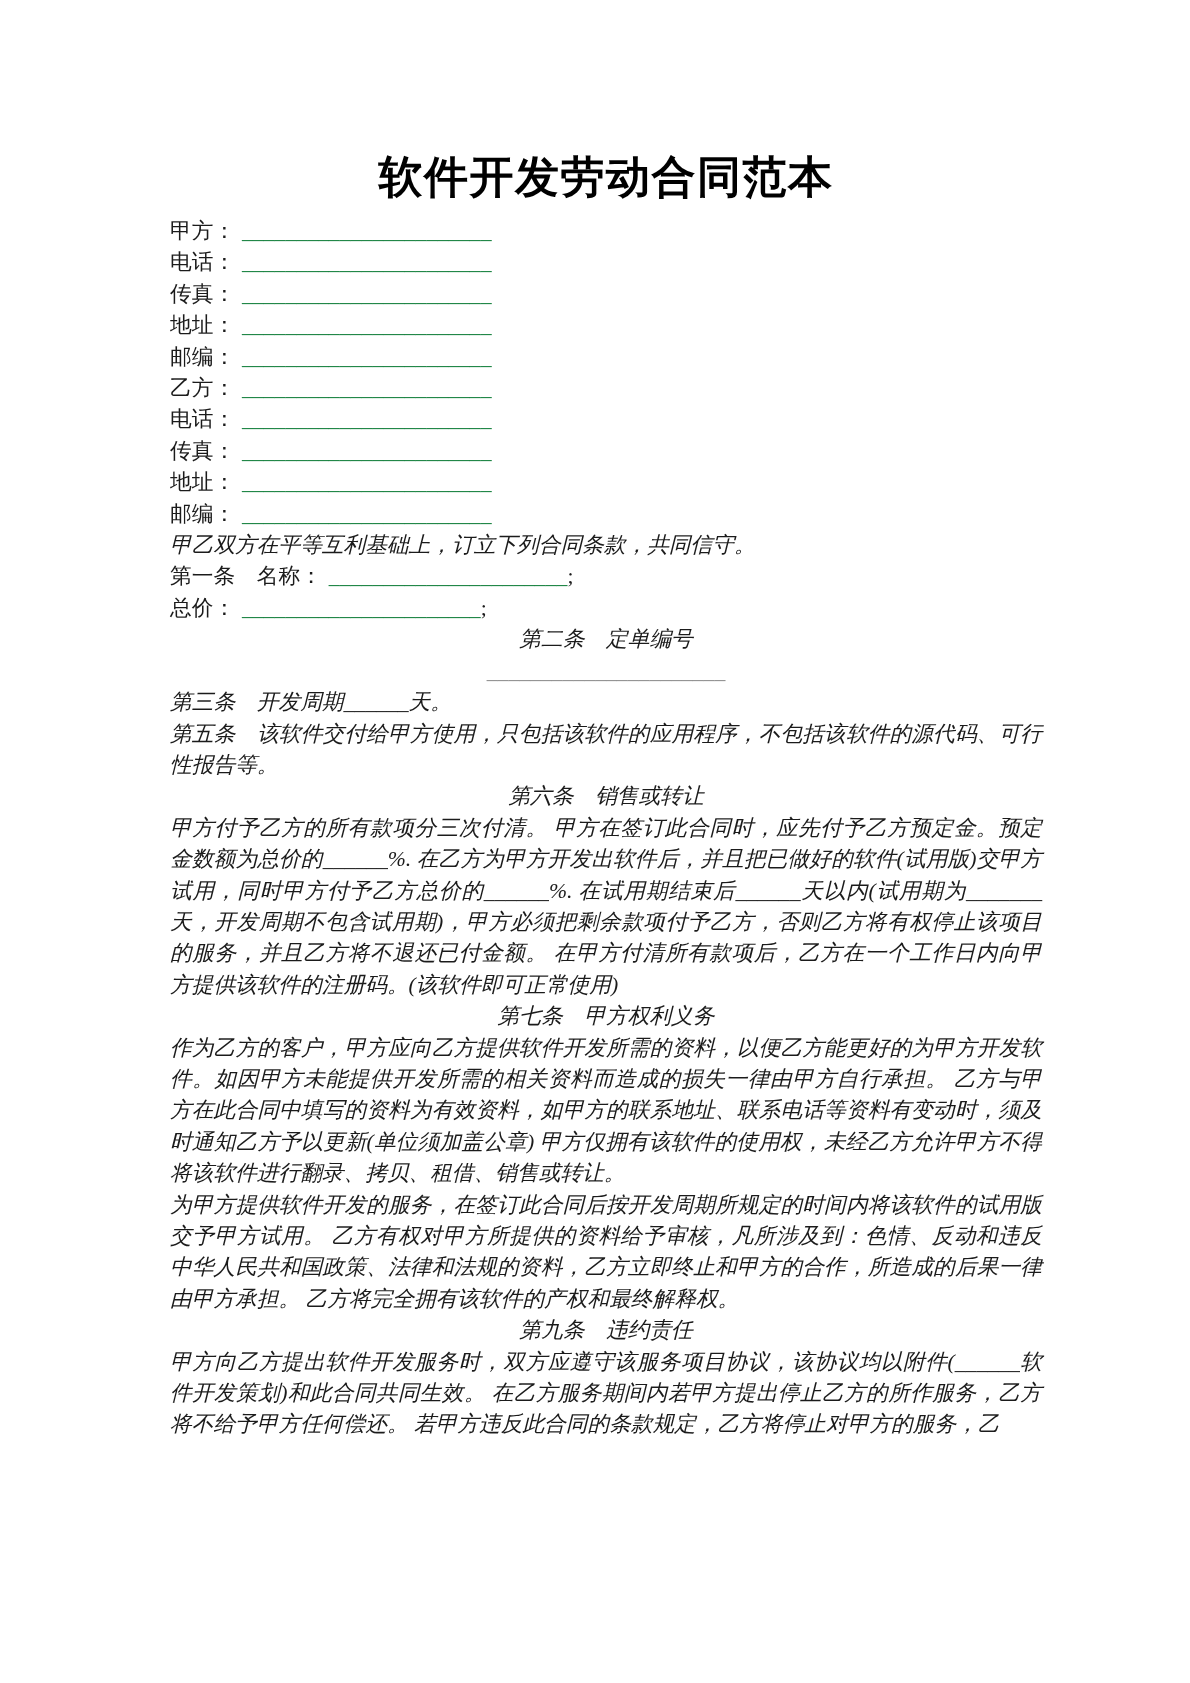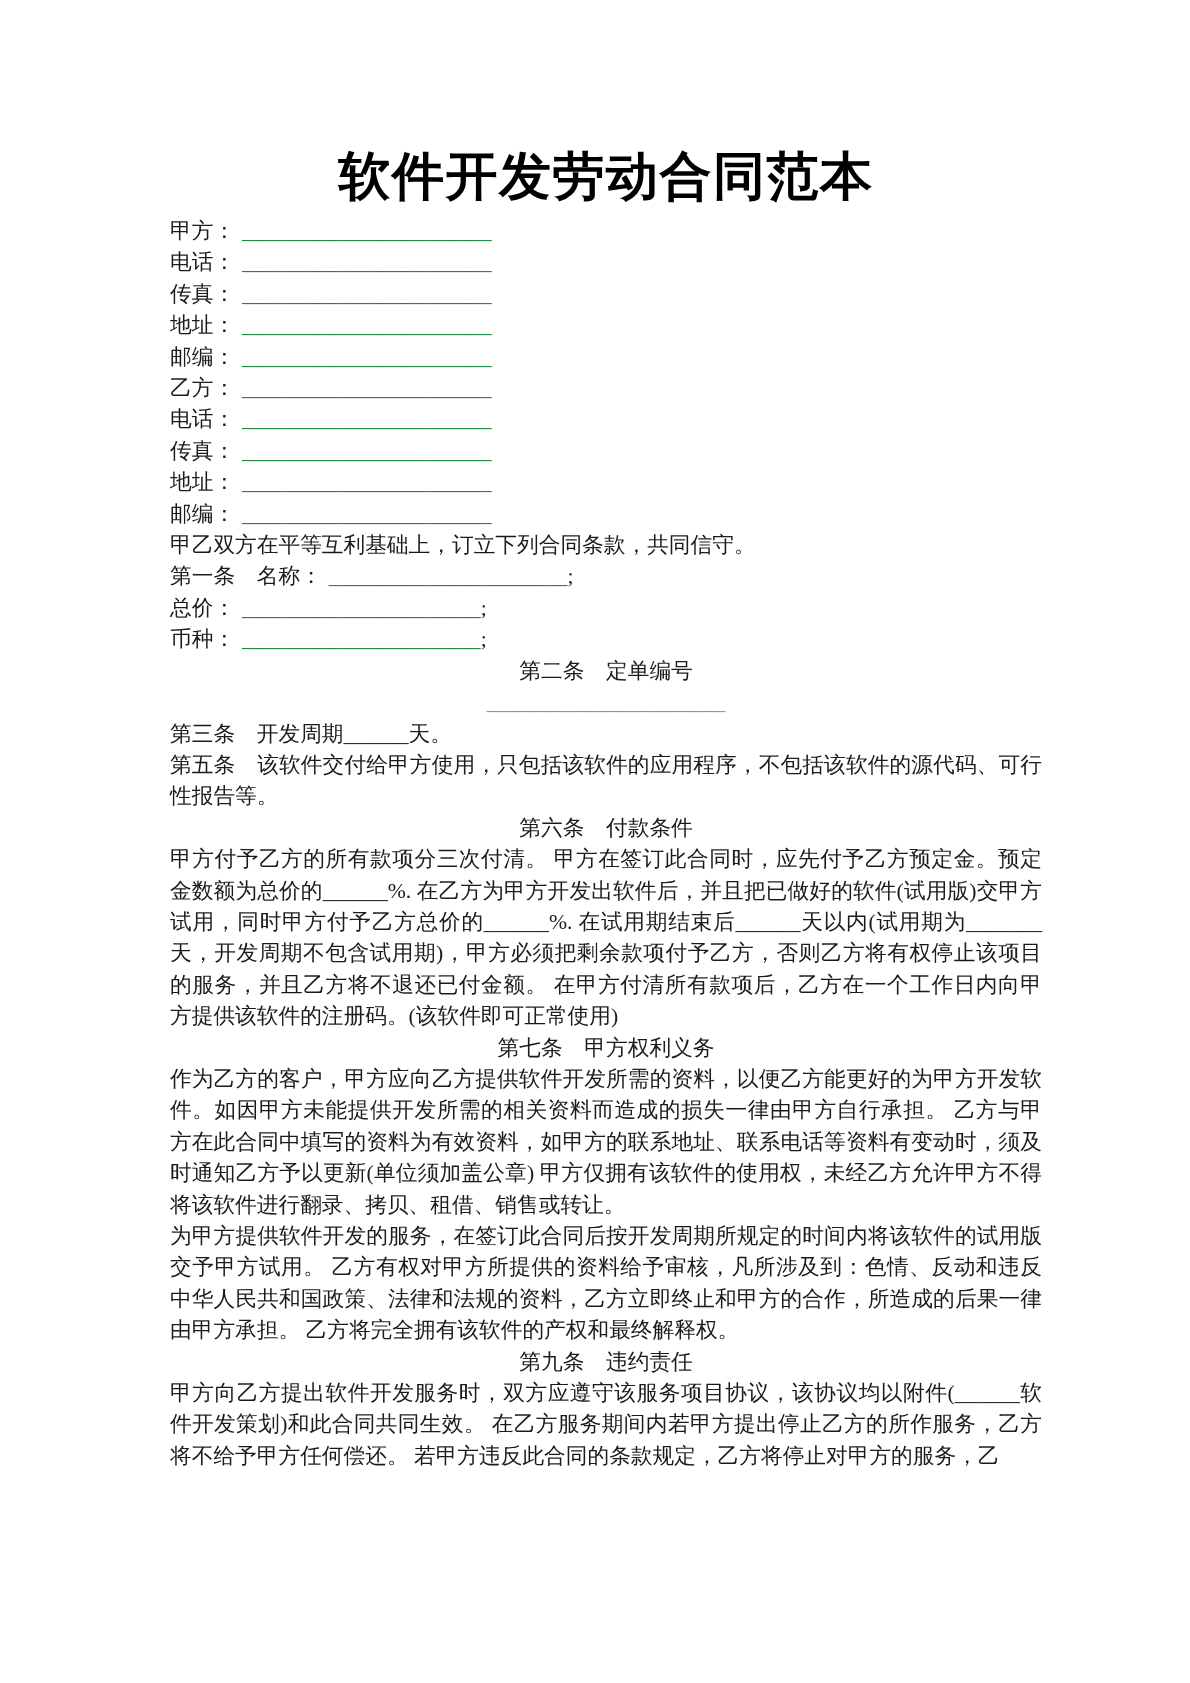--- a/index.html
+++ b/index.html
@@ -14,35 +14,35 @@
     font-family: "Liberation Serif", "DejaVu Serif", serif;
     color: #1b1b1b;
     font-size: 21.7px;
     line-height: 31.4px;
     overflow: hidden;
   }
   .doc-title {
     margin: 0 0 11px 0;
     font-family: "Liberation Sans", "DejaVu Sans", sans-serif;
     font-weight: 900;
-    font-size: 52px;
+    font-size: 44px;
     line-height: 57px;
     letter-spacing: 1.5px;
     text-align: center;
     color: #000000;
   }
   .field-row { white-space: nowrap; }
   .blank {
     color: #15803d;
     letter-spacing: 0;
     margin-left: 7px;
   }
   .blank-solo { color: #8f8f8f; margin-left: 0; }
   .suffix { color: #1b1b1b; }
-  p { margin: 0; padding: 0; }
+  p { margin: 0; padding: 0; font-style: italic; }
   p.para { text-align: justify; }
   p.heading { text-align: center; }
 </style>
 </head>
 <body>
 
 <div class="page">
 
   <h1 class="doc-title">软件开发劳动合同范本</h1>
 
@@ -78,31 +78,28 @@
   </div>
 
   <p class="para">甲乙双方在平等互利基础上，订立下列合同条款，共同信守。</p>
 
   <div class="field-row">
     <span>第一条　名称：</span><span class="blank">______________________</span><span class="suffix">;</span>
   </div>
   <div class="field-row">
     <span>总价：</span><span class="blank">______________________</span><span class="suffix">;</span>
   </div>
-  <div class="field-row">
-    <span>币种：</span><span class="blank">______________________</span><span class="suffix">;</span>
-  </div>
 
   <p class="heading">第二条　定单编号</p>
   <p class="heading"><span class="blank blank-solo">______________________</span></p>
 
   <p class="para">第三条　开发周期______天。</p>
   <p class="para">第五条　该软件交付给甲方使用，只包括该软件的应用程序，不包括该软件的源代码、可行性报告等。</p>
 
-  <p class="heading">第六条　付款条件</p>
+  <p class="heading">第六条　销售或转让</p>
   <p class="para">甲方付予乙方的所有款项分三次付清。 甲方在签订此合同时，应先付予乙方预定金。预定金数额为总价的______%. 在乙方为甲方开发出软件后，并且把已做好的软件(试用版)交甲方试用，同时甲方付予乙方总价的______%. 在试用期结束后______天以内(试用期为_______天，开发周期不包含试用期)，甲方必须把剩余款项付予乙方，否则乙方将有权停止该项目的服务，并且乙方将不退还已付金额。 在甲方付清所有款项后，乙方在一个工作日内向甲方提供该软件的注册码。(该软件即可正常使用)</p>
 
   <p class="heading">第七条　甲方权利义务</p>
   <p class="para">作为乙方的客户，甲方应向乙方提供软件开发所需的资料，以便乙方能更好的为甲方开发软件。如因甲方未能提供开发所需的相关资料而造成的损失一律由甲方自行承担。 乙方与甲方在此合同中填写的资料为有效资料，如甲方的联系地址、联系电话等资料有变动时，须及时通知乙方予以更新(单位须加盖公章) 甲方仅拥有该软件的使用权，未经乙方允许甲方不得将该软件进行翻录、拷贝、租借、销售或转让。</p>
 
   <p class="para">为甲方提供软件开发的服务，在签订此合同后按开发周期所规定的时间内将该软件的试用版交予甲方试用。 乙方有权对甲方所提供的资料给予审核，凡所涉及到：色情、反动和违反中华人民共和国政策、法律和法规的资料，乙方立即终止和甲方的合作，所造成的后果一律由甲方承担。 乙方将完全拥有该软件的产权和最终解释权。</p>
 
   <p class="heading">第九条　违约责任</p>
   <p class="para">甲方向乙方提出软件开发服务时，双方应遵守该服务项目协议，该协议均以附件(______软件开发策划)和此合同共同生效。 在乙方服务期间内若甲方提出停止乙方的所作服务，乙方将不给予甲方任何偿还。 若甲方违反此合同的条款规定，乙方将停止对甲方的服务，乙</p>
 

